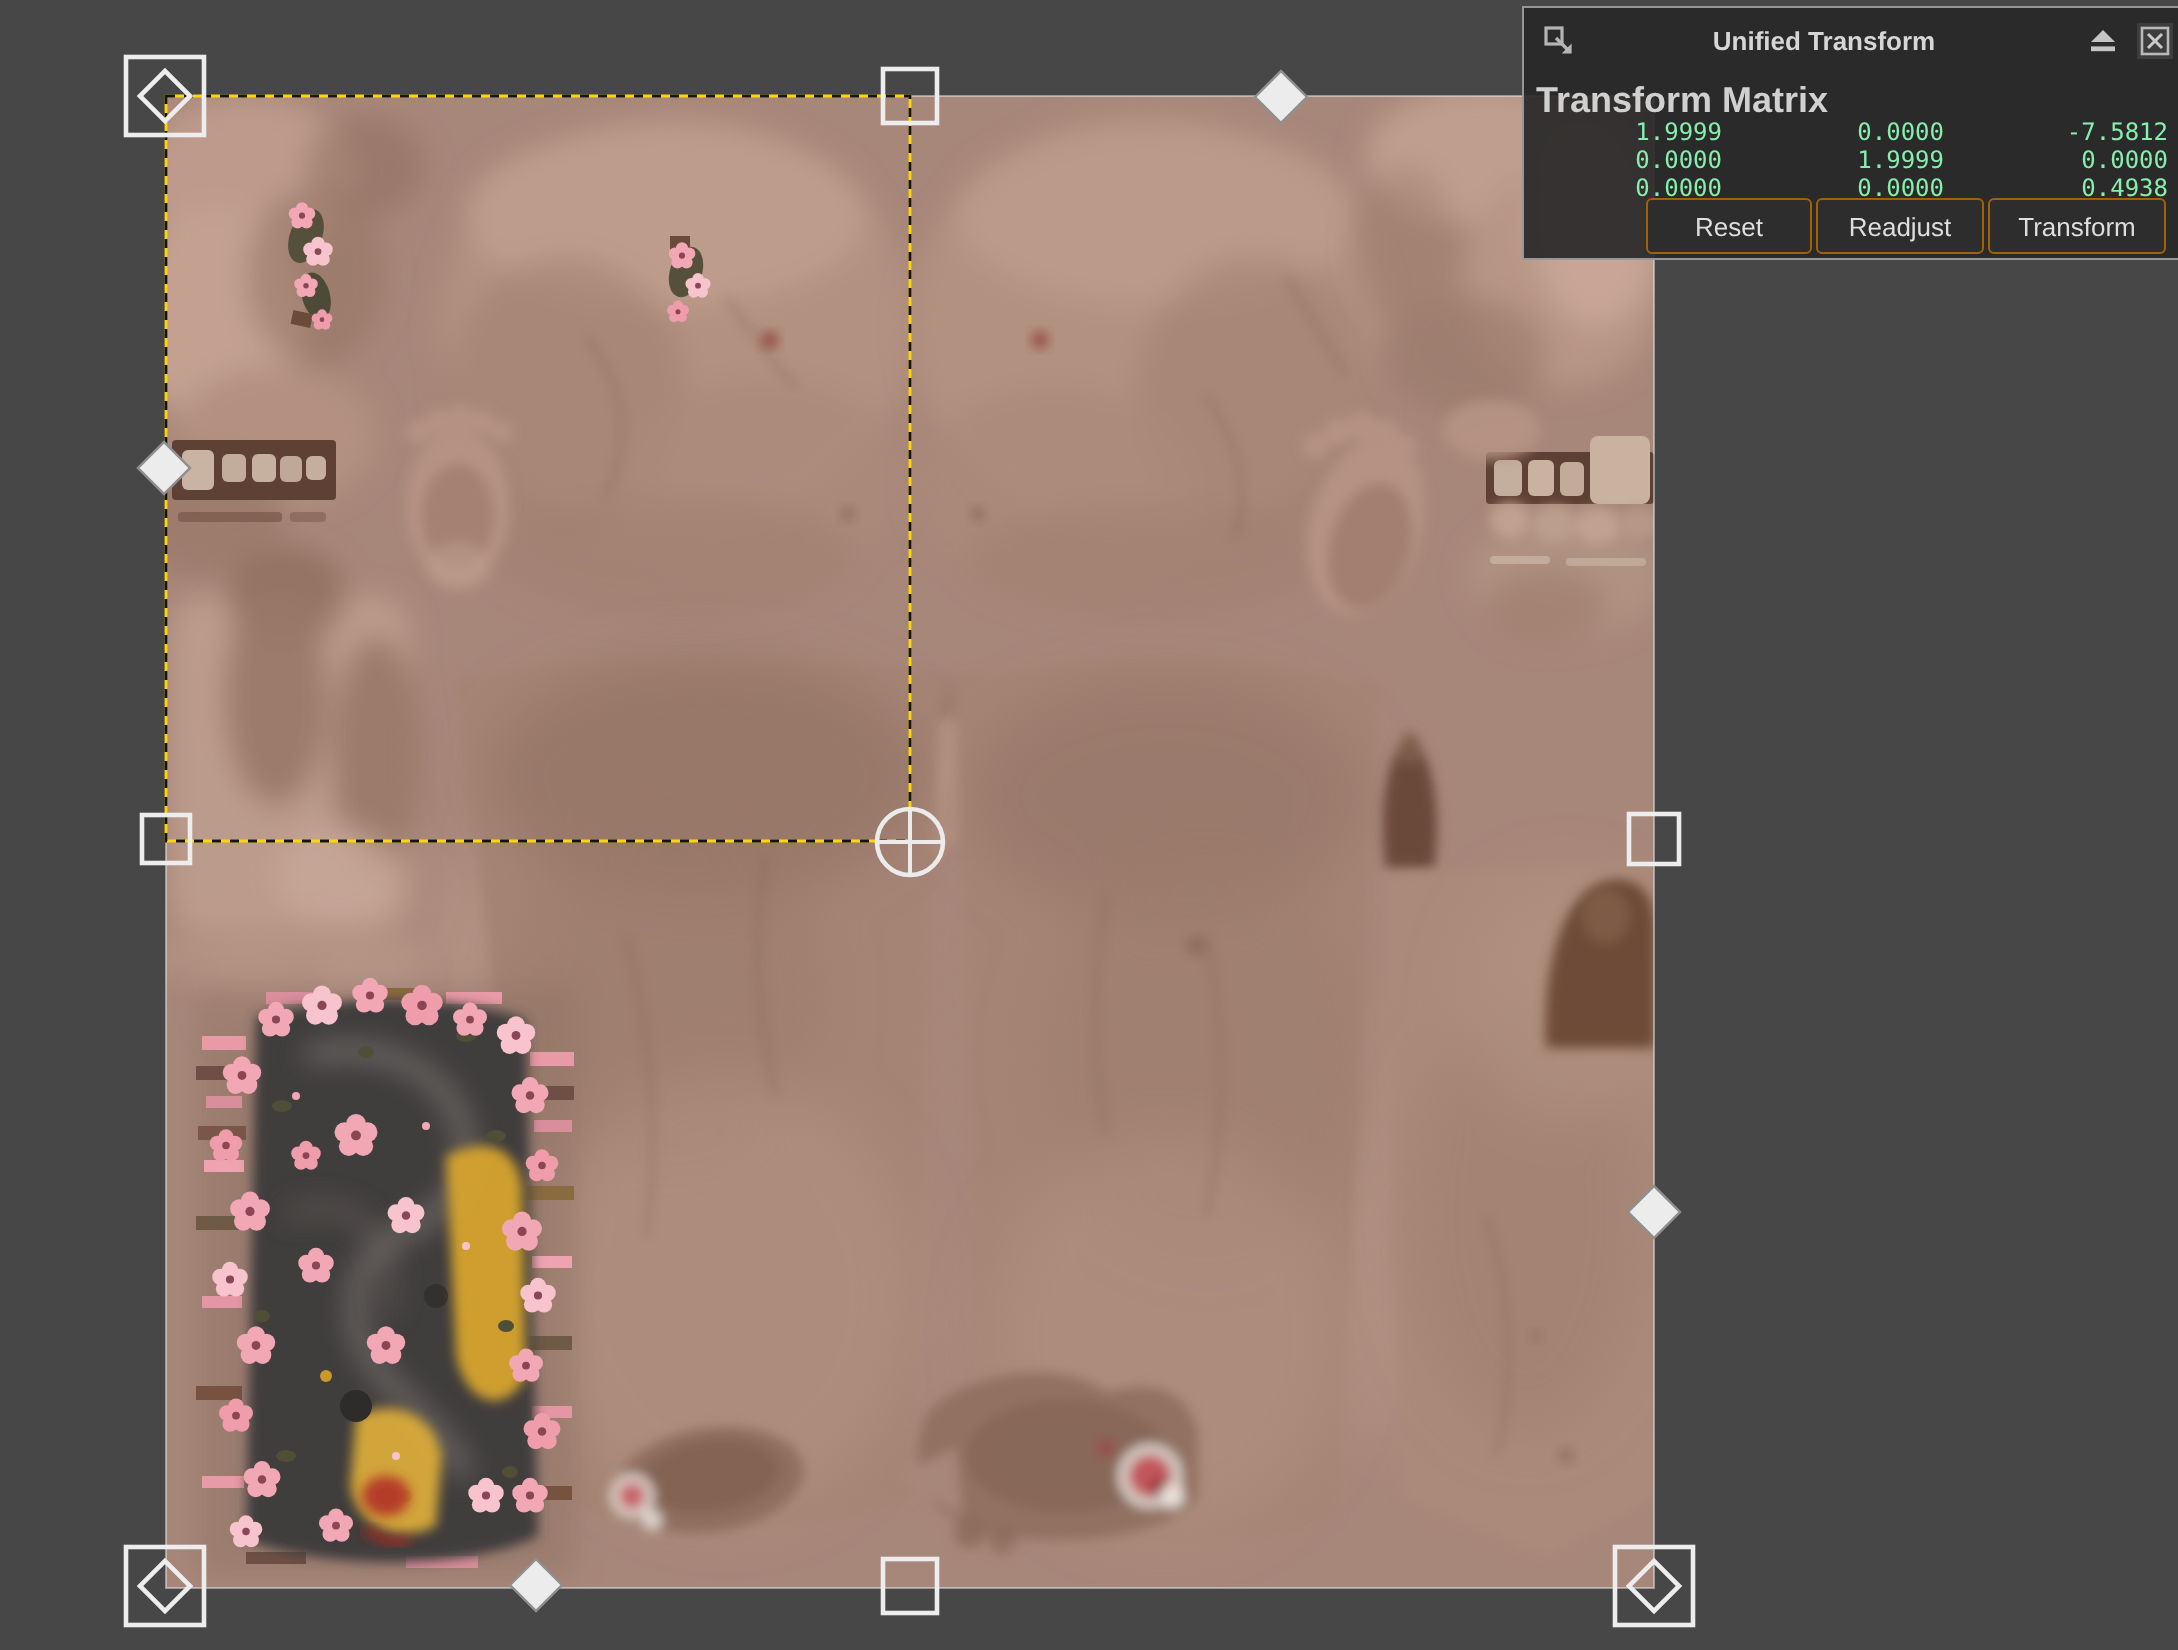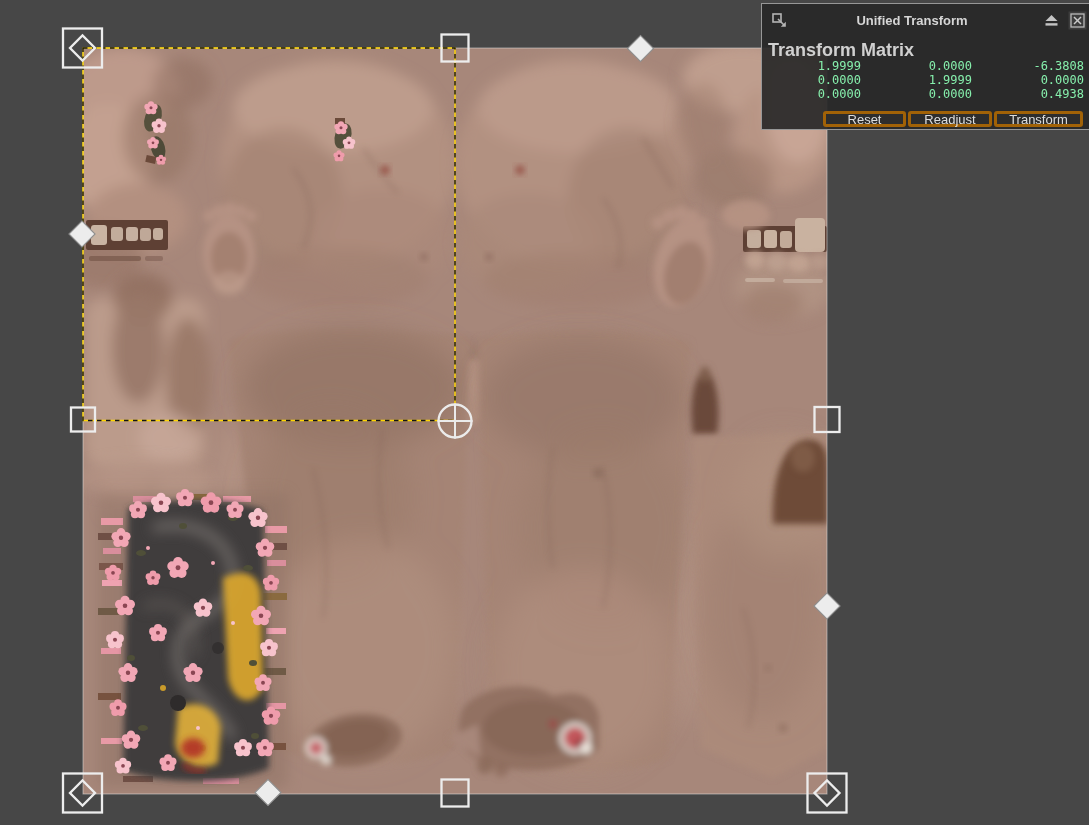--- a/index.html
+++ b/index.html
@@ -40,22 +40,22 @@
     display:grid;grid-template-columns:93px 111px 112px;
     font-family:"DejaVu Sans Mono", monospace;
     font-size:12px;line-height:14px;color:#86efac;
   }
   .matrix span{text-align:right;}
   .btn-row{
     position:absolute;right:11px;bottom:2px;
     display:flex;gap:2px;
   }
   .btn{
-    height:16px;box-sizing:border-box;
-    background:#2d2d2d;border:3px solid #a16207;border-radius:3px;
+    height:28px;box-sizing:border-box;
+    background:#2d2d2d;border:1px solid #a16207;border-radius:3px;
     color:#dedede;font-size:13px;font-family:"Liberation Sans",sans-serif;
     display:flex;align-items:center;justify-content:center;
     padding:0;cursor:default;
   }
   .btn-reset{width:83px;}
   .btn-readjust{width:84px;}
   .btn-transform{width:89px;}
 </style>
 </head>
 <body>
@@ -432,21 +432,21 @@
         <line x1="13" y1="6" x2="6" y2="13" stroke="#c9c9c9" stroke-width="1.5"></line>
       </svg>
     </span>
   </div>
 
   <div class="section-title">Transform Matrix</div>
 
   <div class="matrix">
     <span>1.9999</span>
     <span>0.0000</span>
-    <span>-6.3808</span>
+    <span>-7.5812</span>
     <span>0.0000</span>
     <span>1.9999</span>
     <span>0.0000</span>
     <span>0.0000</span>
     <span>0.0000</span>
     <span>0.4938</span>
   </div>
 
   <div class="btn-row">
     <button class="btn btn-reset">Reset</button>

